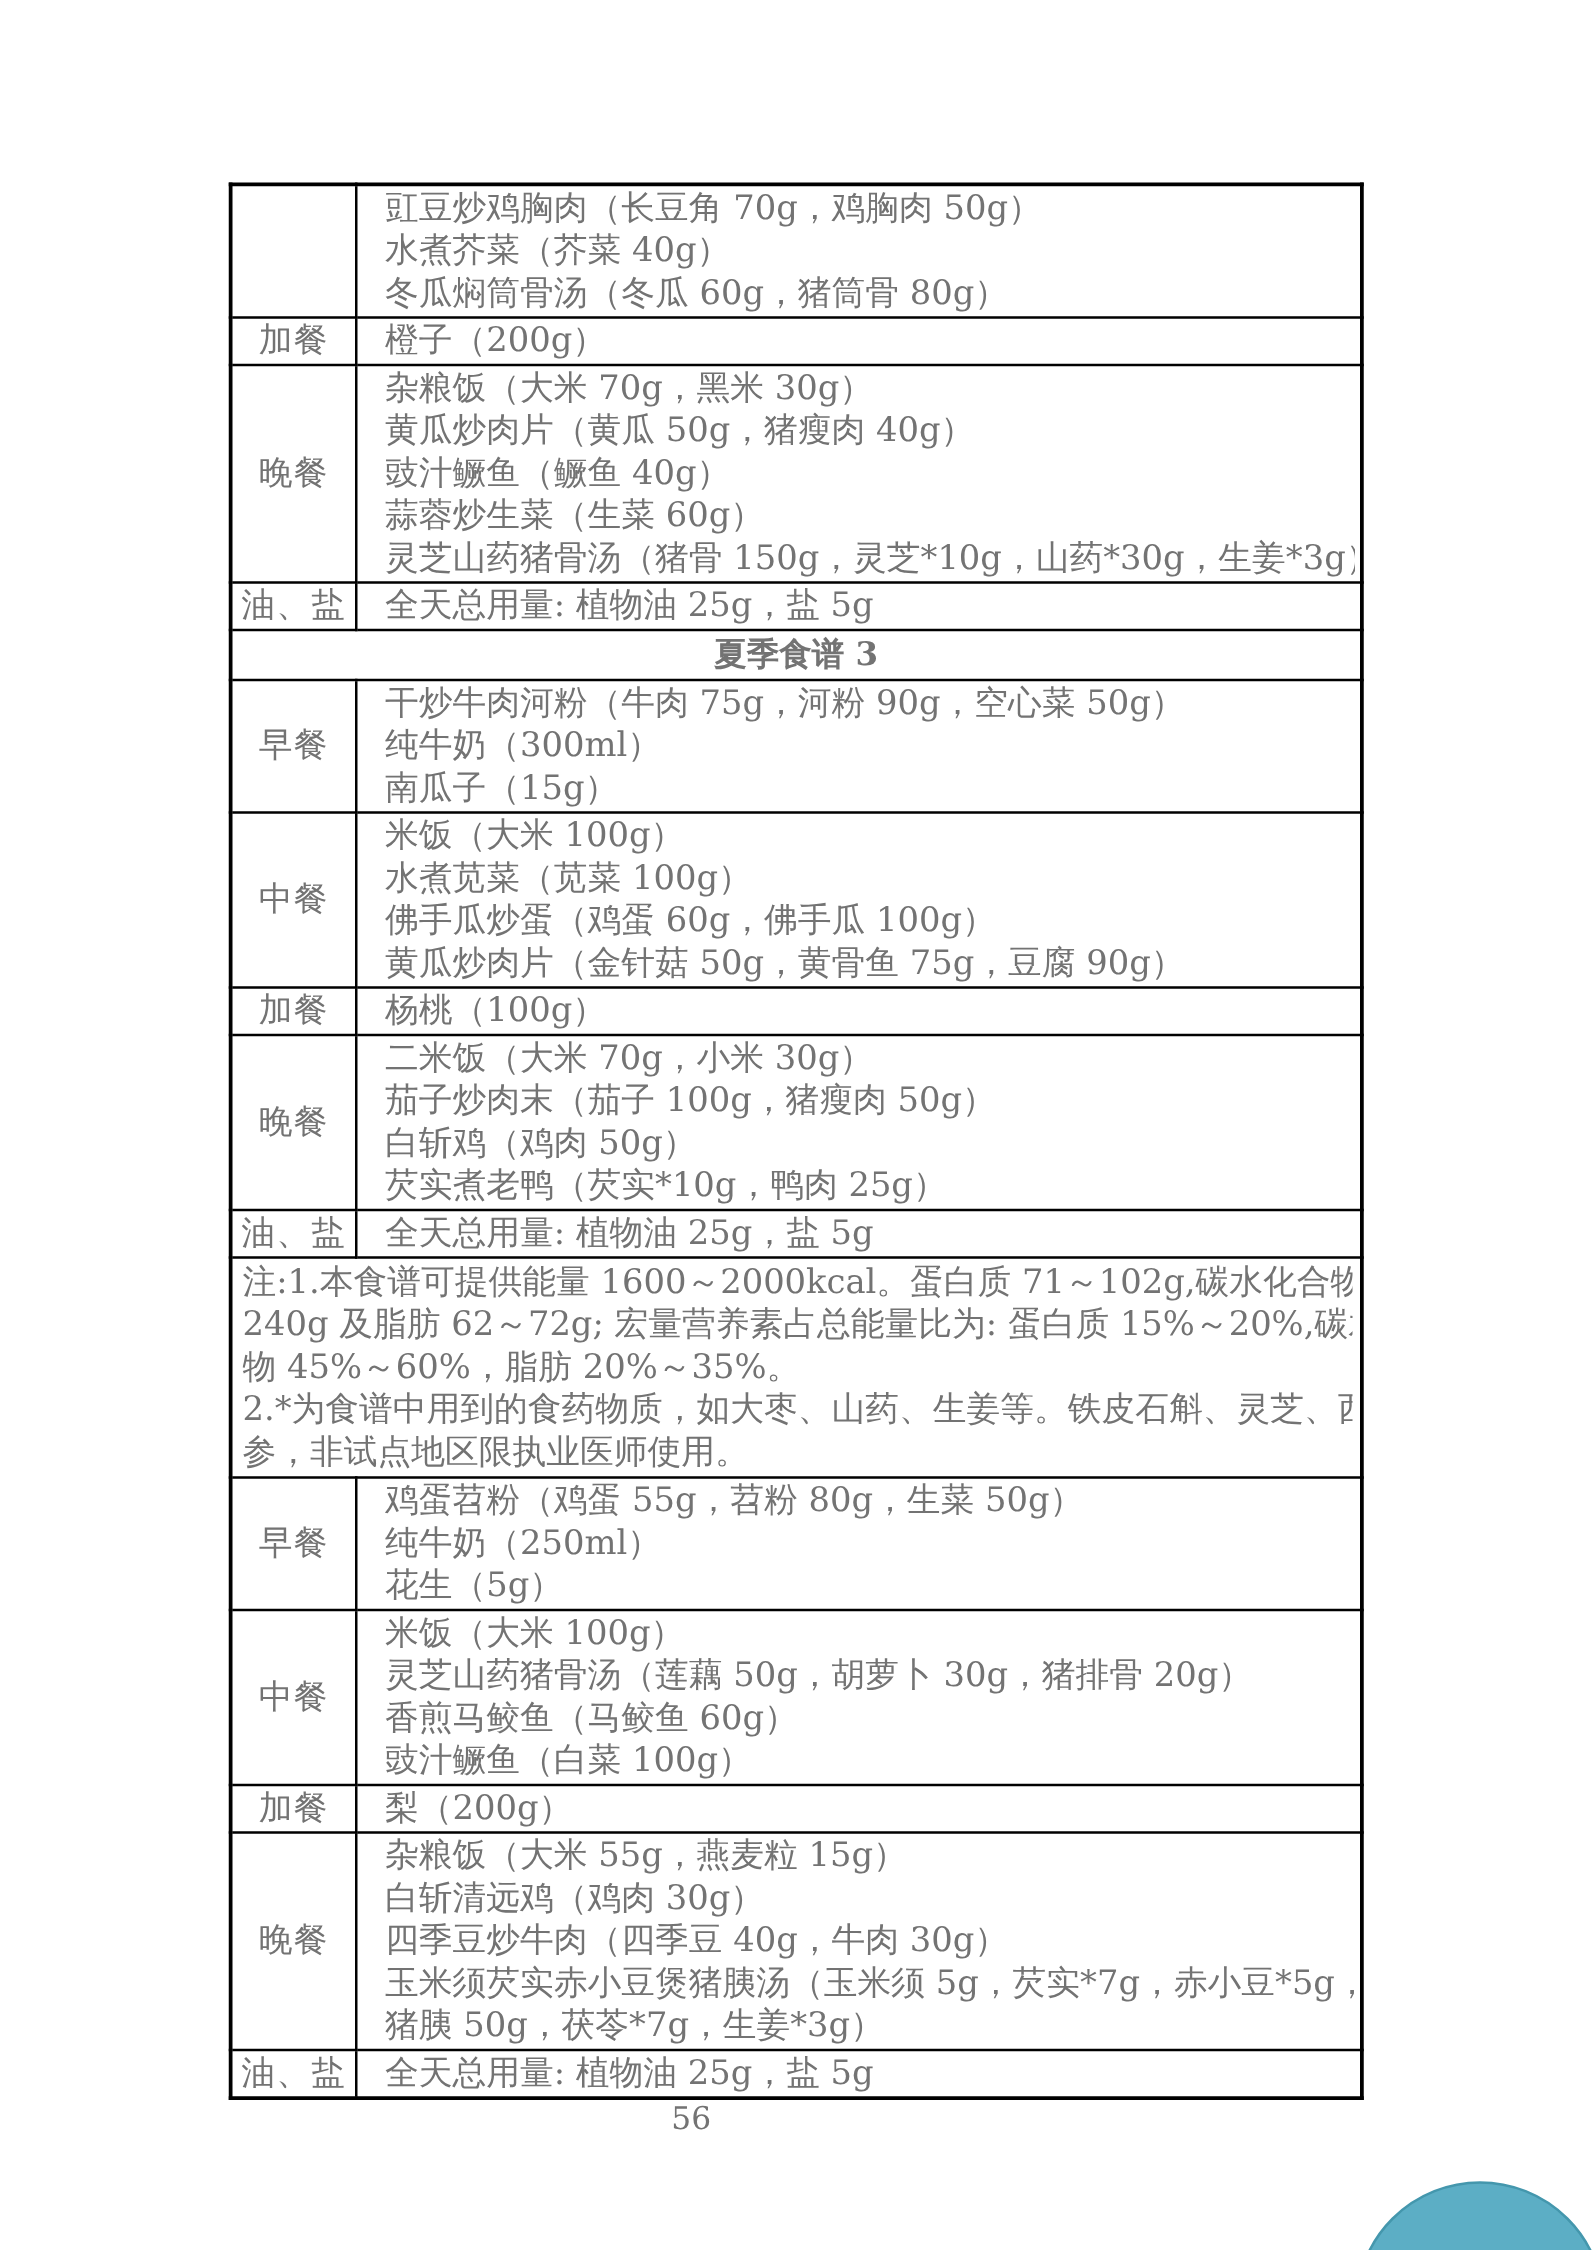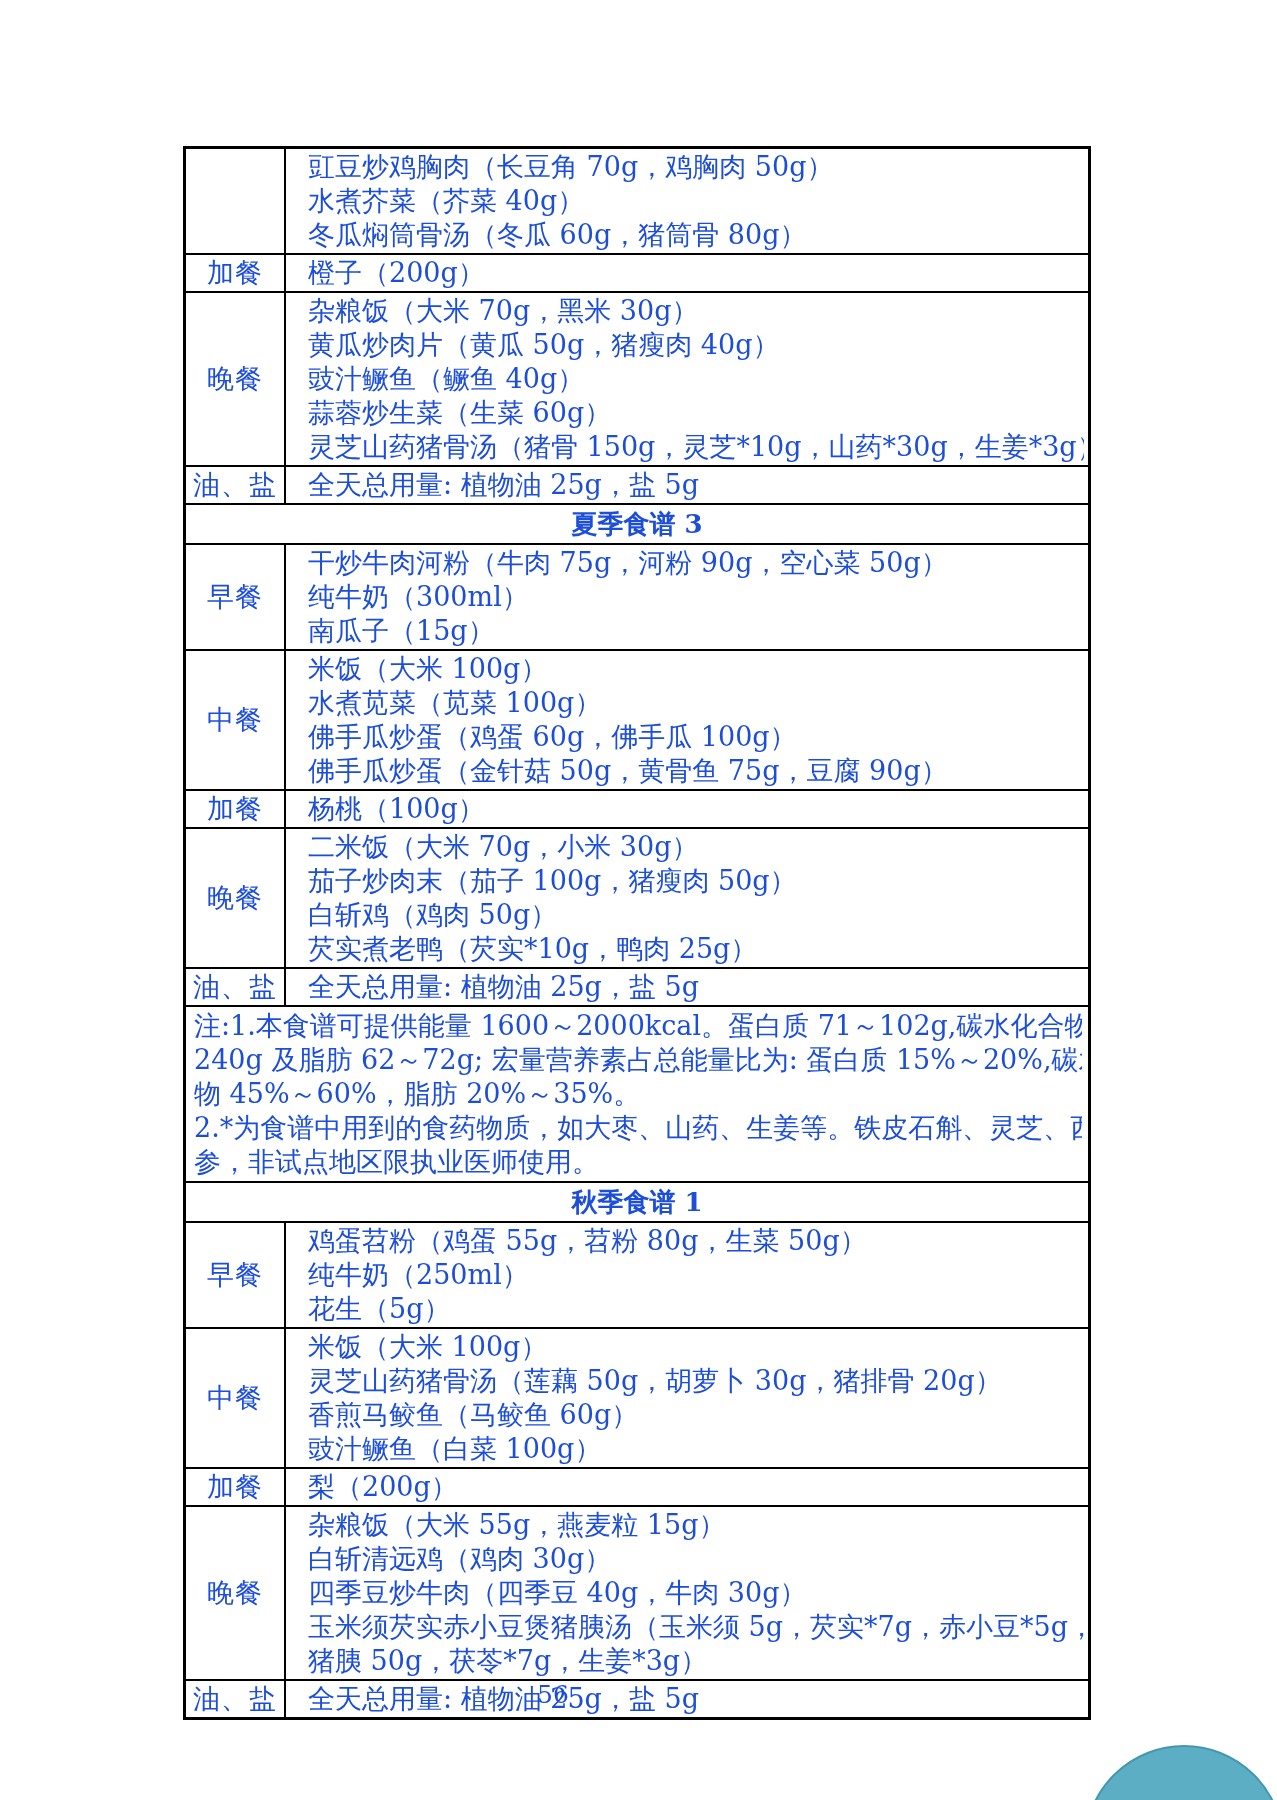--- a/index.html
+++ b/index.html
@@ -3,21 +3,21 @@
 <meta charset="utf-8">
 <style>
   html, body { margin: 0; padding: 0; background: #ffffff; }
   .page {
     position: relative;
     width: 1277px;
     height: 1800px;
     background: #ffffff;
     overflow: hidden;
     font-family: "DejaVu Serif", "Liberation Serif", serif;
-    color: #1d4ed8;
+    color: #737373;
   }
   table.meal-table {
     position: absolute;
     left: 183px;
     top: 146px;
     width: 908px;
     border-collapse: collapse;
     border: 3px solid #000000;
     table-layout: fixed;
   }
@@ -116,21 +116,21 @@
             <div class="line">纯牛奶（300ml）</div>
             <div class="line">南瓜子（15g）</div>
           </td>
         </tr>
         <tr>
           <td class="label">中餐</td>
           <td class="dishes">
             <div class="line">米饭（大米 100g）</div>
             <div class="line">水煮苋菜（苋菜 100g）</div>
             <div class="line">佛手瓜炒蛋（鸡蛋 60g，佛手瓜 100g）</div>
-            <div class="line">佛手瓜炒蛋（金针菇 50g，黄骨鱼 75g，豆腐 90g）</div>
+            <div class="line">黄瓜炒肉片（金针菇 50g，黄骨鱼 75g，豆腐 90g）</div>
           </td>
         </tr>
         <tr>
           <td class="label">加餐</td>
           <td class="dishes">
             <div class="line">杨桃（100g）</div>
           </td>
         </tr>
         <tr>
           <td class="label">晚餐</td>
@@ -148,23 +148,20 @@
           </td>
         </tr>
         <tr>
           <td colspan="2" class="note-cell">
             <div class="line">注:1.本食谱可提供能量 1600～2000kcal。蛋白质 71～102g,碳水化合物 215～</div>
             <div class="line">240g 及脂肪 62～72g; 宏量营养素占总能量比为: 蛋白质 15%～20%,碳水化合</div>
             <div class="line">物 45%～60%，脂肪 20%～35%。</div>
             <div class="line">2.*为食谱中用到的食药物质，如大枣、山药、生姜等。铁皮石斛、灵芝、西洋</div>
             <div class="line">参，非试点地区限执业医师使用。</div>
           </td>
-        </tr>
-        <tr>
-          <td colspan="2" class="header-cell">秋季食谱 1</td>
         </tr>
         <tr>
           <td class="label">早餐</td>
           <td class="dishes">
             <div class="line">鸡蛋苕粉（鸡蛋 55g，苕粉 80g，生菜 50g）</div>
             <div class="line">纯牛奶（250ml）</div>
             <div class="line">花生（5g）</div>
           </td>
         </tr>
         <tr>

